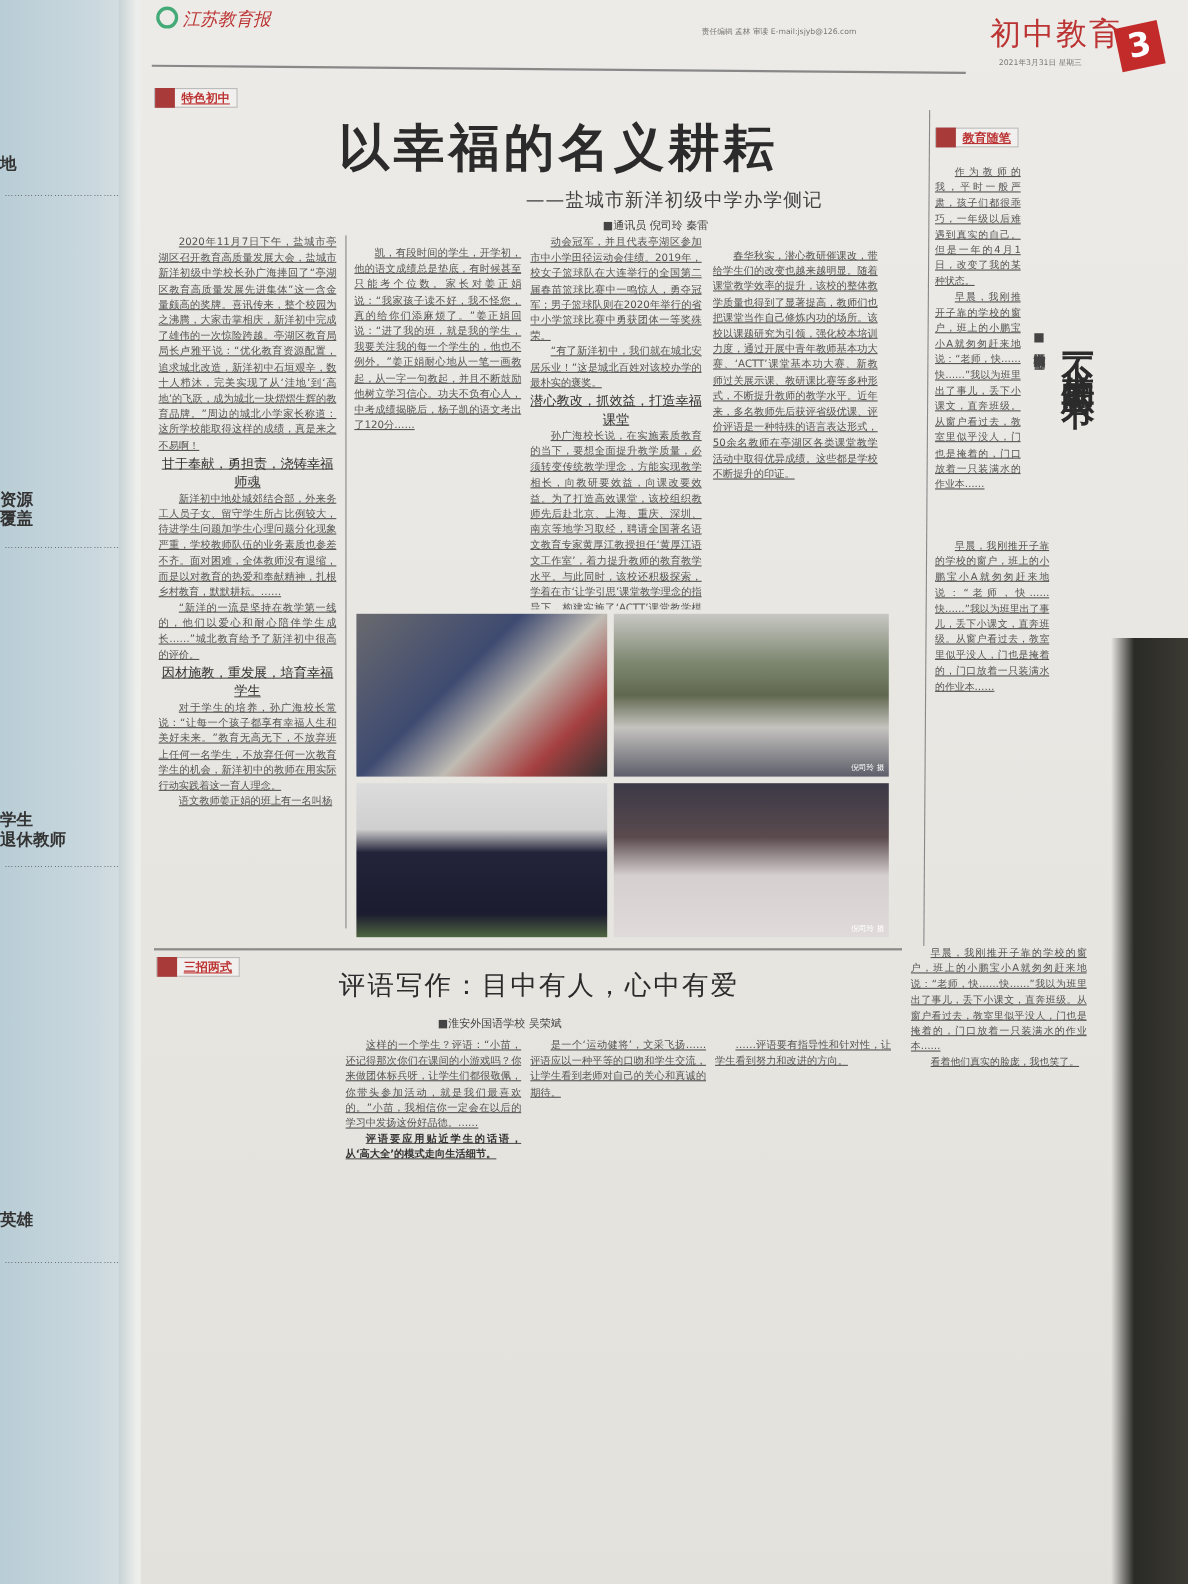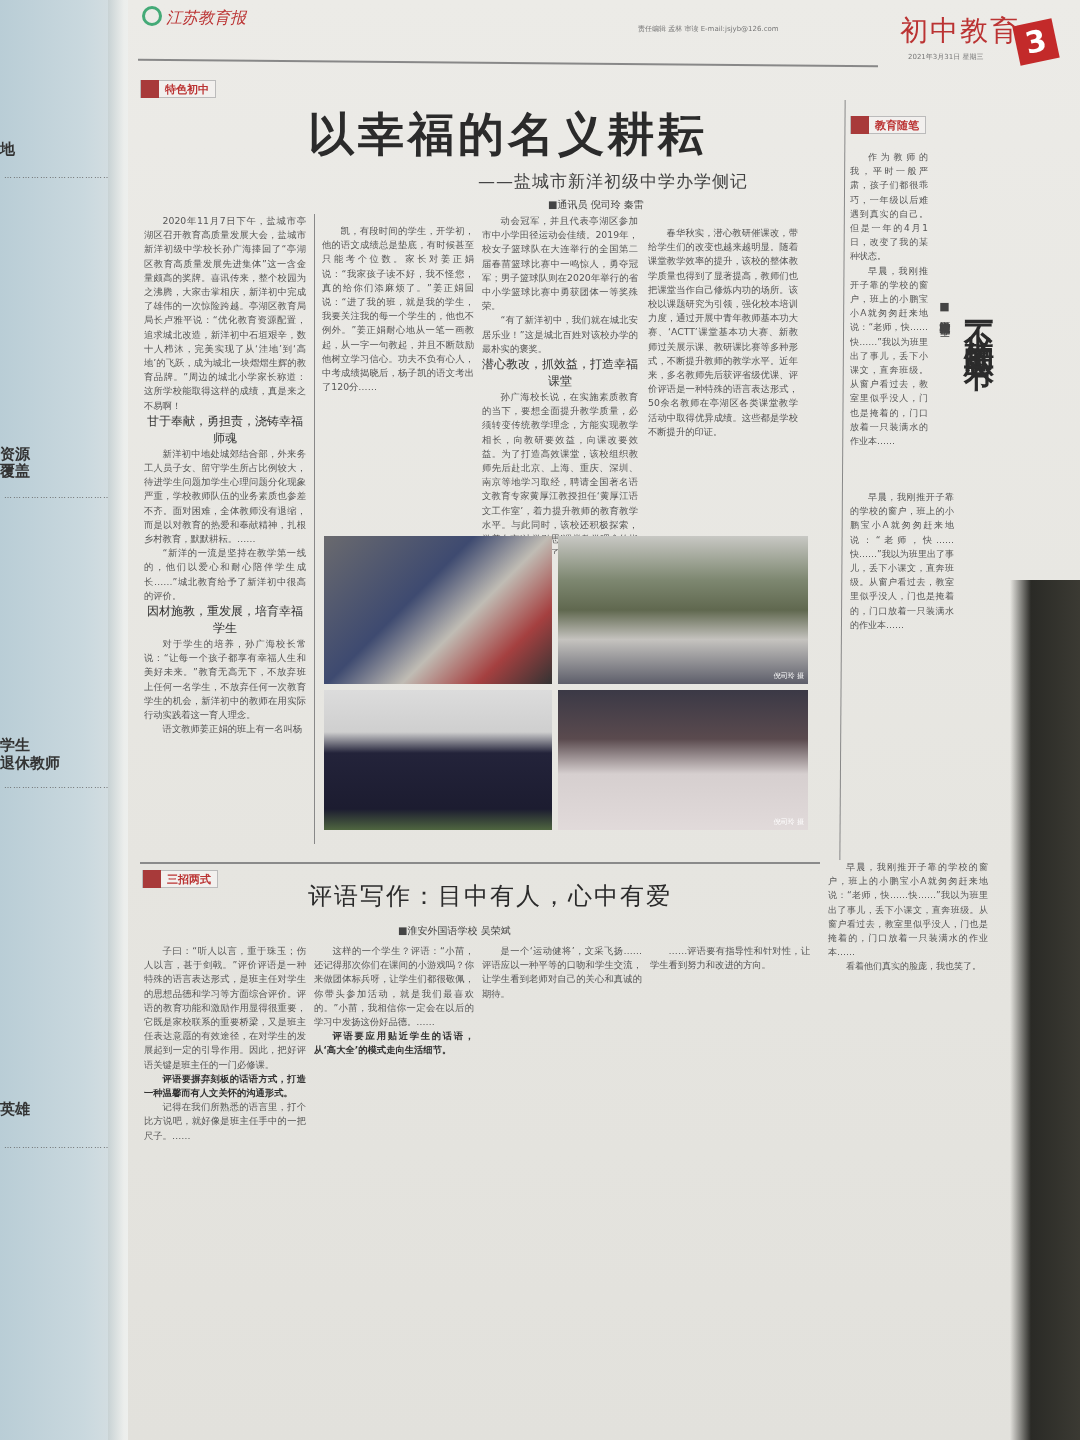--- a/index.html
+++ b/index.html
@@ -24,31 +24,31 @@
   .logo { position: absolute; left: 4px; top: 2px; font-family: "DejaVu Serif", serif; font-size: 16px; color: #b33; font-style: italic; }
   .logo-e { display: inline-block; width: 20px; height: 20px; border-radius: 50%; border: 3px solid #4a7; margin-right: 4px; vertical-align: -3px; }
   .editor-line { position: absolute; left: 500px; top: 20px; font-size: 7px; color: #777; }
   .section-title { position: absolute; left: 762px; top: 8px; font-size: 28px; color: #b33; font-family: "DejaVu Serif", serif; letter-spacing: 2px; }
   .page-num { position: absolute; left: 878px; top: 18px; width: 40px; height: 40px; background: #c32a2a; color: #fff; font-weight: bold; font-size: 30px; text-align: center; line-height: 40px; transform: rotate(-12deg); }
   .date-line { position: absolute; left: 770px; top: 48px; font-size: 7px; color: #777; }
   .rule { position: absolute; left: 10px; top: 62px; width: 740px; height: 2px; background: #888; transform: rotate(0.5deg); }
 
   .tag { position: absolute; display: flex; align-items: center; height: 18px; border: 1px solid #bbb; background: #f2f0ee; }
   .tag .blk { width: 18px; height: 18px; background: #a83a3a; }
-  .tag .lbl { font-size: 11px; color: #b33; padding: 12px 6px; font-weight: bold; font-family: "DejaVu Serif", serif; }
+  .tag .lbl { font-size: 11px; color: #b33; padding: 12px 6px; font-weight: bold; font-family: "DejaVu Serif", serif; text-decoration: underline; }
 
   .headline { position: absolute; font-weight: bold; color: #2b2b2b; letter-spacing: 4px; }
   .subhead { position: absolute; font-size: 17px; color: #444; letter-spacing: 1px; }
   .byline { position: absolute; font-size: 10px; color: #444; }
 
-  .col { position: absolute; font-size: 9.3px; line-height: 14.2px; color: #555; text-align: justify; overflow: hidden; }
+  .col { position: absolute; font-size: 9.3px; line-height: 14.2px; color: #555; text-align: justify; overflow: hidden; text-decoration: underline; }
   .col p { text-indent: 2em; }
   .col h4 { text-align: center; font-size: 12px; color: #333; font-weight: normal; margin: 0 0; line-height: 17px; }
 
-  .photos { position: absolute; left: 196px; top: 536px; width: 486px; height: 296px; display: grid; grid-template-columns: 228px 250px; grid-template-rows: 148px 140px; gap: 6px; }
+  .photos { position: absolute; left: 196px; top: 558px; width: 486px; height: 296px; display: grid; grid-template-columns: 228px 250px; grid-template-rows: 148px 140px; gap: 6px; }
   .photo { position: relative; overflow: hidden; }
   .photo .cap { position: absolute; right: 4px; bottom: 3px; font-size: 7px; color: #fff; }
   .ph1 { background: linear-gradient(135deg, #6a6a6e 0%, #3e4a70 40%, #c0bcb4 60%, #a54040 80%, #333 100%); }
   .ph2 { background: linear-gradient(180deg, #c8c8c4 0%, #7d8770 30%, #60684f 50%, #c5c3bf 70%, #5d5e6a 100%); }
   .ph3 { background: linear-gradient(180deg, #dcdcdc 0%, #cfcfcf 30%, #23233a 45%, #1c1c30 85%, #4f6640 100%); }
   .ph4 { background: linear-gradient(180deg, #3b3946 0%, #5a4a4e 35%, #d6cfcf 60%, #e1dada 100%); }
 
   .vrule { position: absolute; background: #888; width: 1px; }
 
   .sidebar-title { position: absolute; writing-mode: vertical-rl; font-size: 30px; font-family: "DejaVu Serif", serif; font-weight: bold; color: #2b2b2b; letter-spacing: 6px; }
@@ -152,25 +152,20 @@
 
   <div class="hrule" style="left:12px; top:862px; width:680px;"></div>
 
   <div class="tag" style="left:14px; top:870px;justify-content:flex-end;">
     <span class="blk"></span>
     <span class="lbl">三招两式</span>
   </div>
   <div class="headline" style="left:180px; top:880px; font-size:24px; font-weight:normal; letter-spacing:2px;">评语写作：目中有人，心中有爱</div>
   <div class="byline" style="left:270px; top:924px;">■淮安外国语学校 吴荣斌</div>
 
-  <div class="col" style="left:16px; top:944px; width:162px; height:490px;">
-    <p>子曰：“听人以言，重于珠玉；伤人以言，甚于剑戟。”评价评语是一种特殊的语言表达形式，是班主任对学生的思想品德和学习等方面综合评价。评语的教育功能和激励作用显得很重要，它既是家校联系的重要桥梁，又是班主任表达意愿的有效途径，在对学生的发展起到一定的引导作用。因此，把好评语关键是班主任的一门必修课。</p>
-    <p style="color:#333;font-weight:bold;">评语要摒弃刻板的话语方式，打造一种温馨而有人文关怀的沟通形式。</p>
-    <p>记得在我们所熟悉的语言里，打个比方说吧，就好像是班主任手中的一把尺子。……</p>
-  </div>
   <div class="col" style="left:186px; top:944px; width:160px; height:490px;">
     <p>这样的一个学生？评语：“小苗，还记得那次你们在课间的小游戏吗？你来做团体标兵呀，让学生们都很敬佩，你带头参加活动，就是我们最喜欢的。”小苗，我相信你一定会在以后的学习中发扬这份好品德。……</p>
     <p style="color:#333;font-weight:bold;">评语要应用贴近学生的话语，从‘高大全’的模式走向生活细节。</p>
   </div>
   <div class="col" style="left:354px; top:944px; width:160px; height:490px;">
     <p>是一个‘运动健将’，文采飞扬……评语应以一种平等的口吻和学生交流，让学生看到老师对自己的关心和真诚的期待。</p>
   </div>
   <div class="col" style="left:522px; top:944px; width:160px; height:490px;">
     <p>……评语要有指导性和针对性，让学生看到努力和改进的方向。</p>
   </div>

